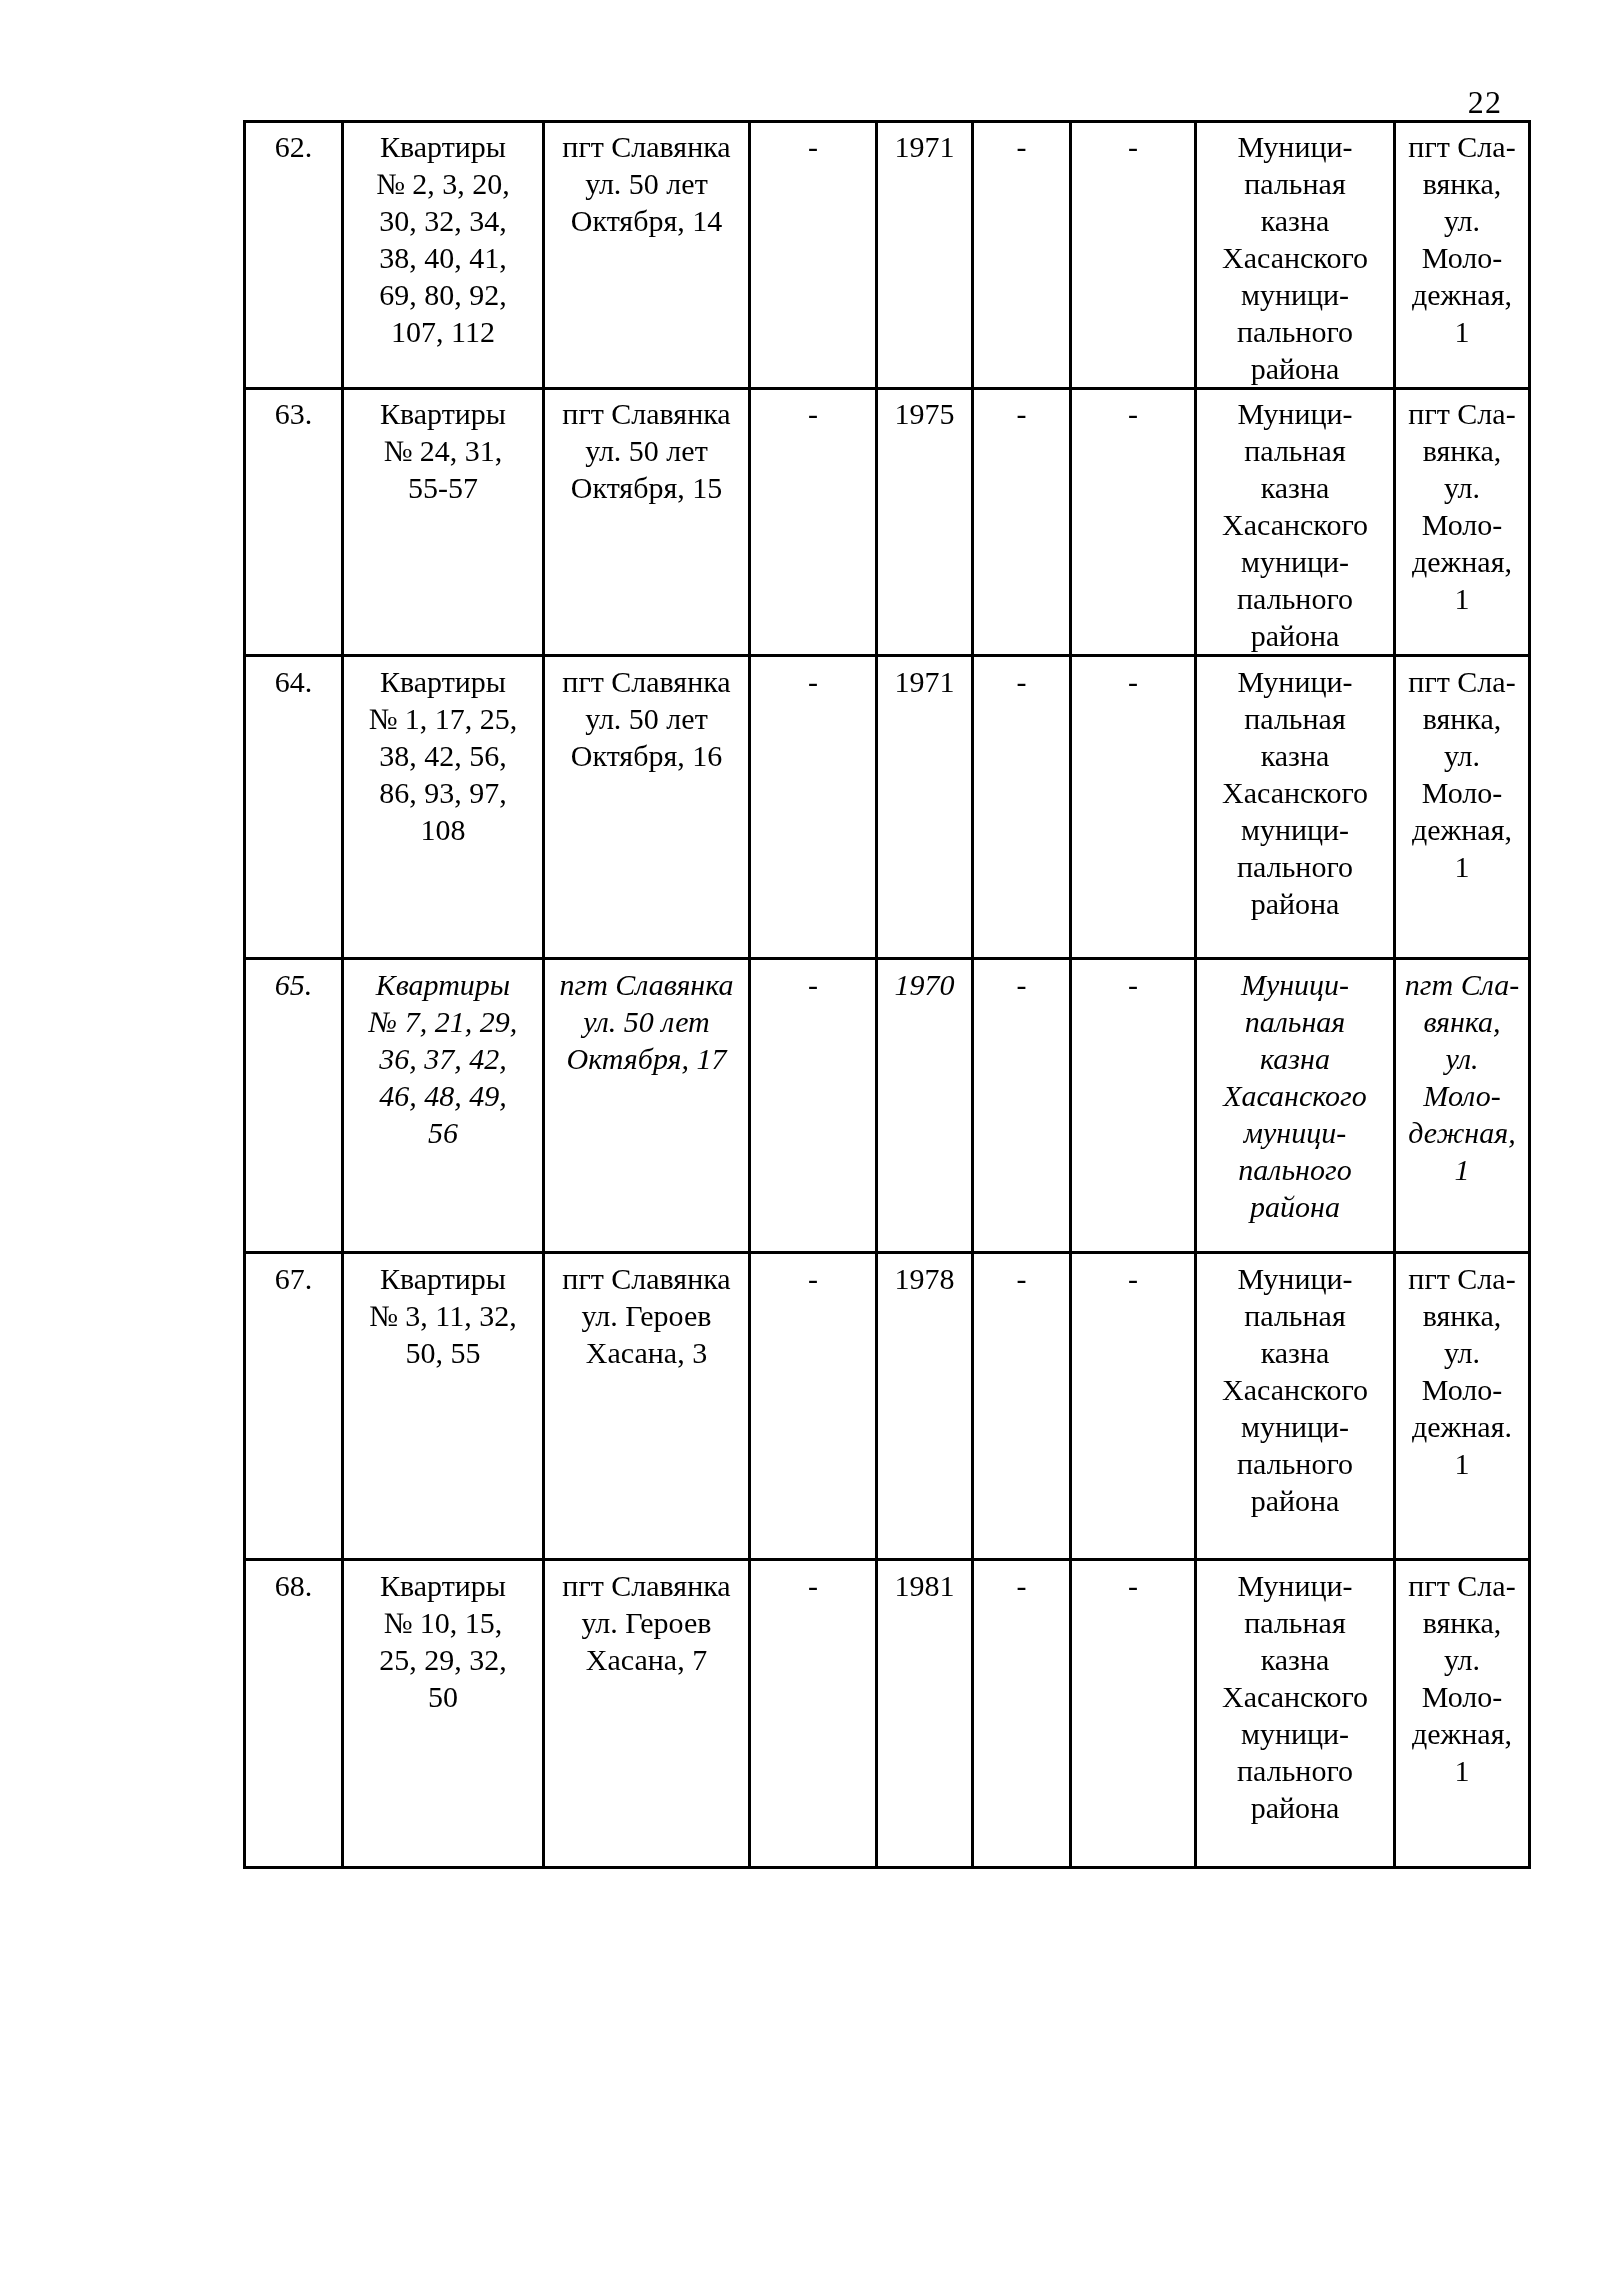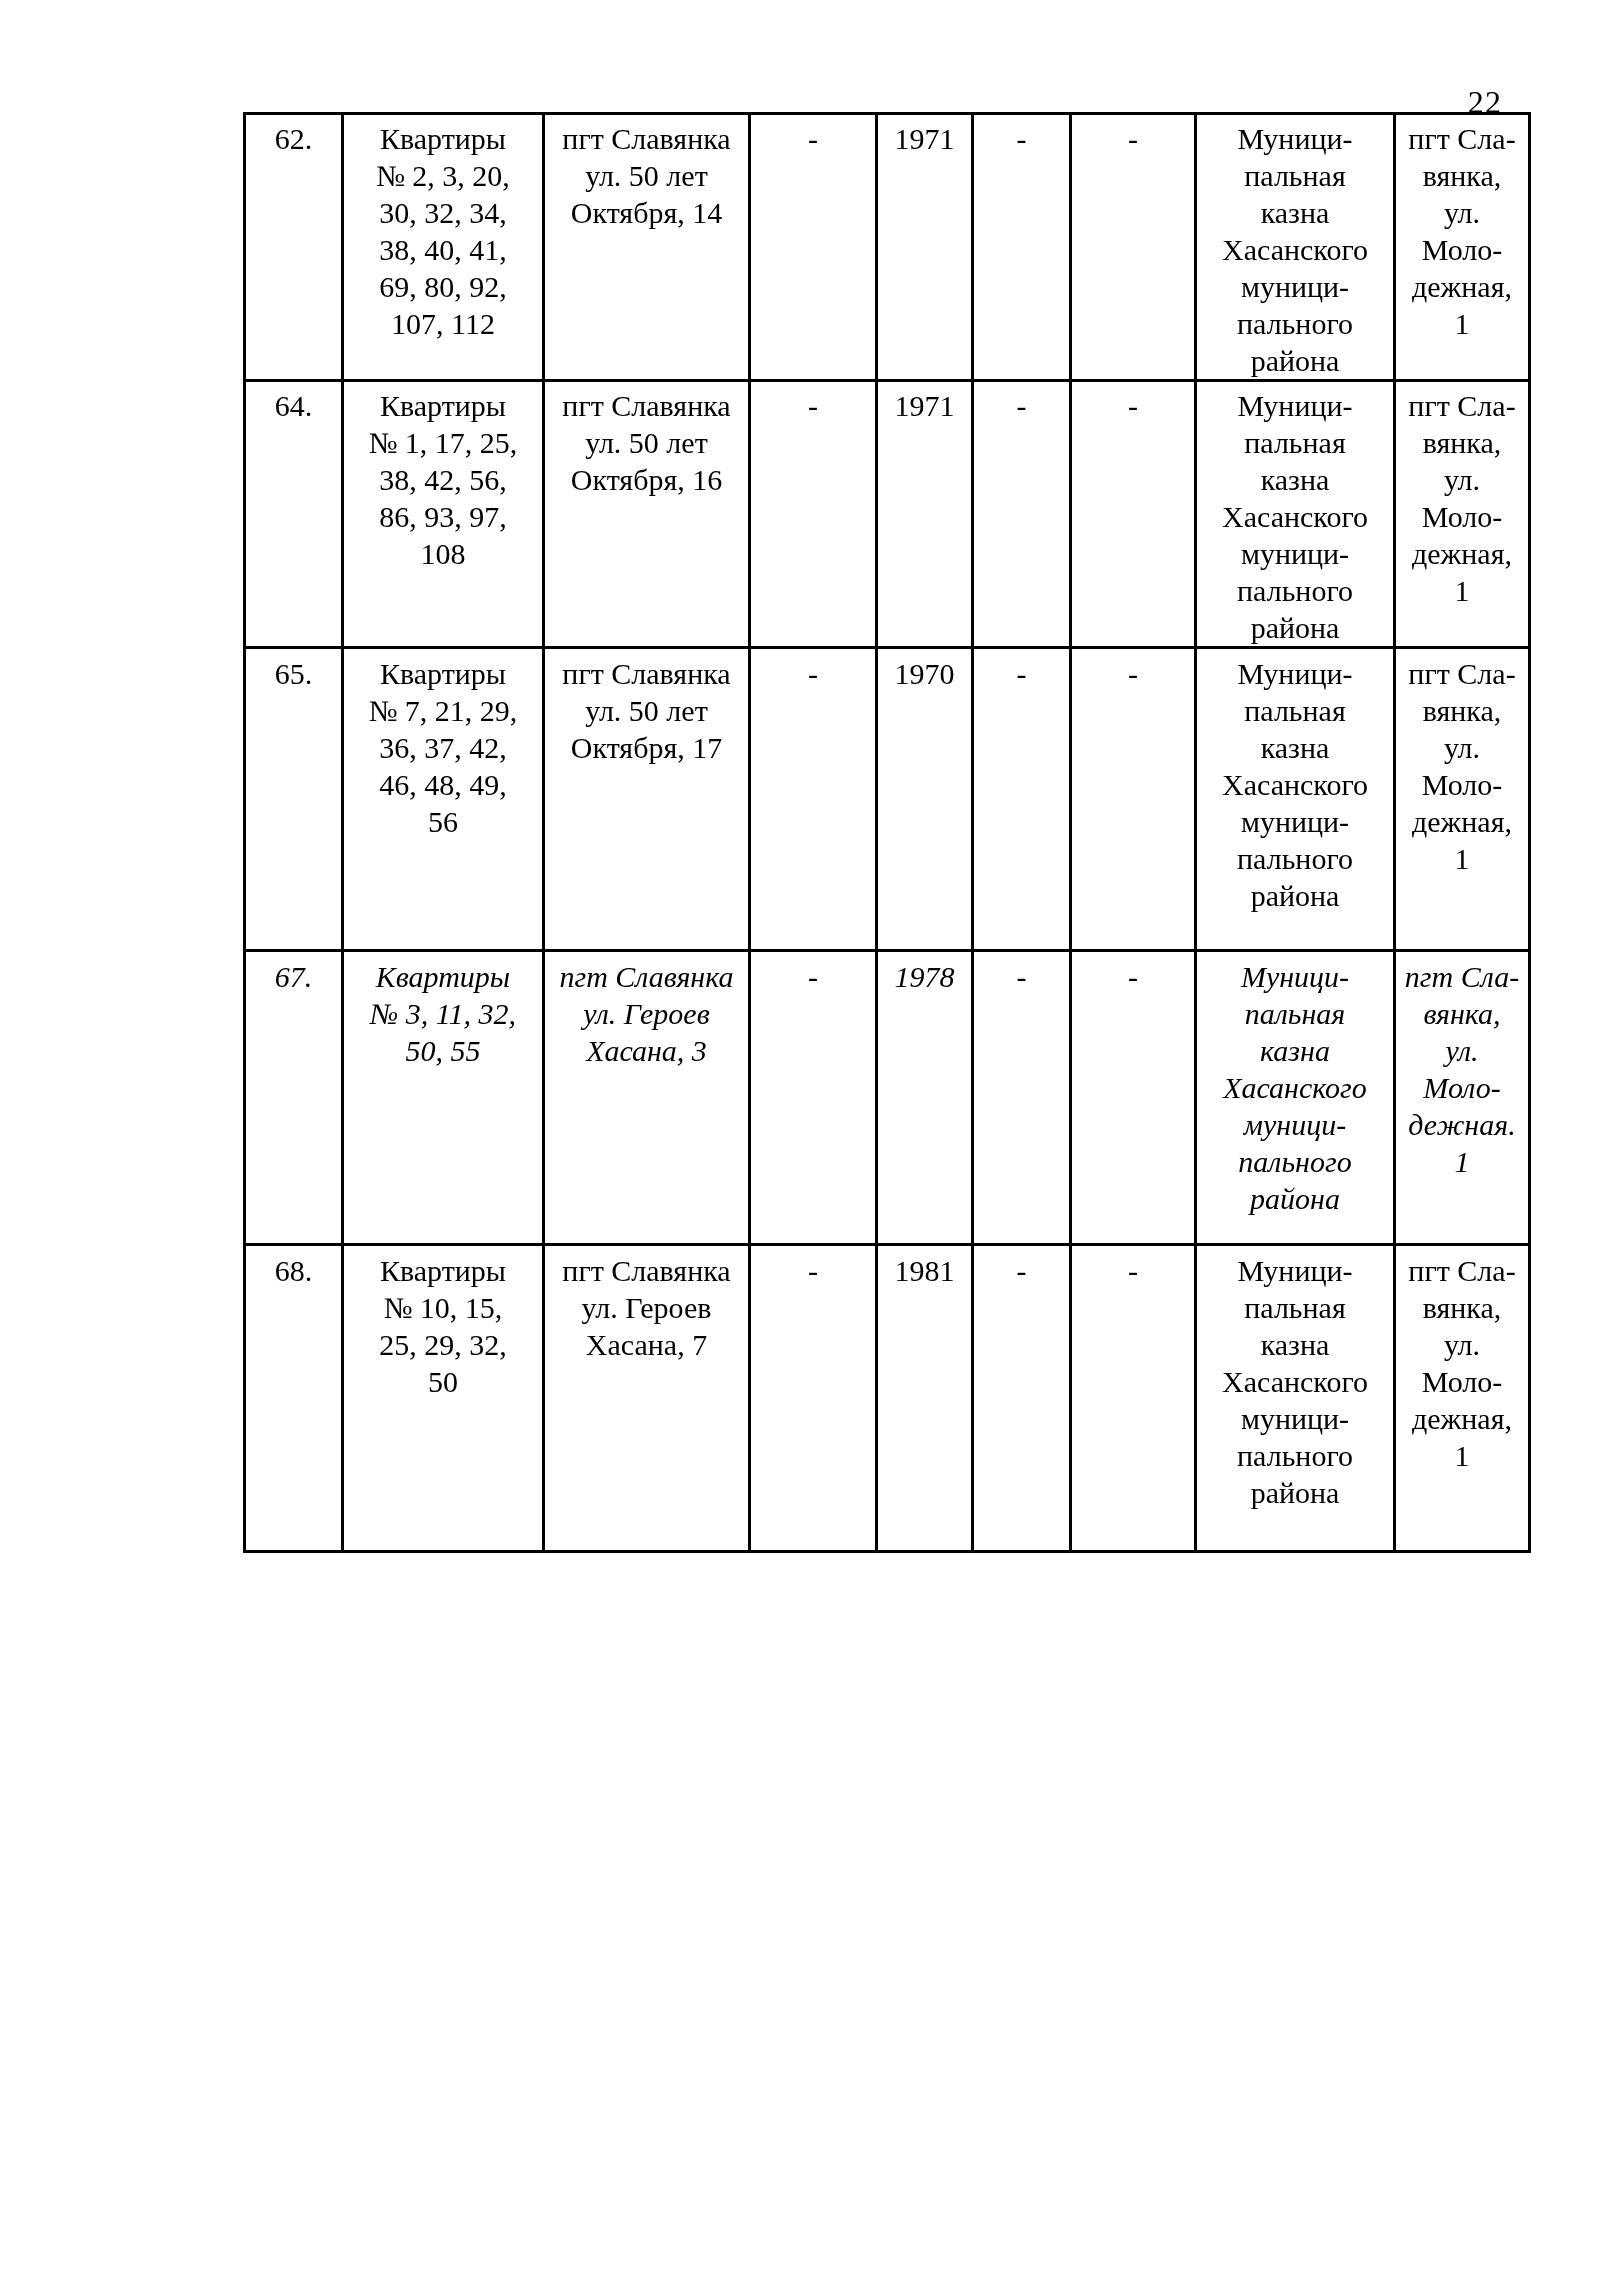--- a/index.html
+++ b/index.html
@@ -12,21 +12,21 @@
   }
   .page-number{
     position:absolute;
     top:83px;left:1456px;width:58px;
     font-size:32px;line-height:39px;
     text-align:center;
     letter-spacing:1.3px;
   }
   table.registry{
     position:absolute;
-    left:243px;top:112px;
+    left:243px;top:120px;
     width:1286px;
     border-collapse:collapse;
     table-layout:fixed;
   }
   table.registry td{
     border:3.2px solid #000;
     vertical-align:top;
     text-align:center;
     font-size:30px;
     line-height:37px;
@@ -85,20 +85,46 @@
 пального
 района</td>
     <td class="c-owner-addr">пгт Сла-
 вянка,
 ул.
 Моло-
 дежная,
 1</td>
   </tr>
       <tr>
+    <td class="c-num">63.</td>
+    <td class="c-apts">Квартиры
+№ 24, 31,
+55-57</td>
+    <td class="c-addr">пгт Славянка
+ул. 50 лет
+Октября, 15</td>
+    <td class="c-dash">-</td>
+    <td class="c-year">1975</td>
+    <td class="c-dash">-</td>
+    <td class="c-dash">-</td>
+    <td class="c-owner">Муници-
+пальная
+казна
+Хасанского
+муници-
+пального
+района</td>
+    <td class="c-owner-addr">пгт Сла-
+вянка,
+ул.
+Моло-
+дежная,
+1</td>
+  </tr>
+      <tr>
     <td class="c-num">64.</td>
     <td class="c-apts">Квартиры
 № 1, 17, 25,
 38, 42, 56,
 86, 93, 97,
 108</td>
     <td class="c-addr">пгт Славянка
 ул. 50 лет
 Октября, 16</td>
     <td class="c-dash">-</td>

